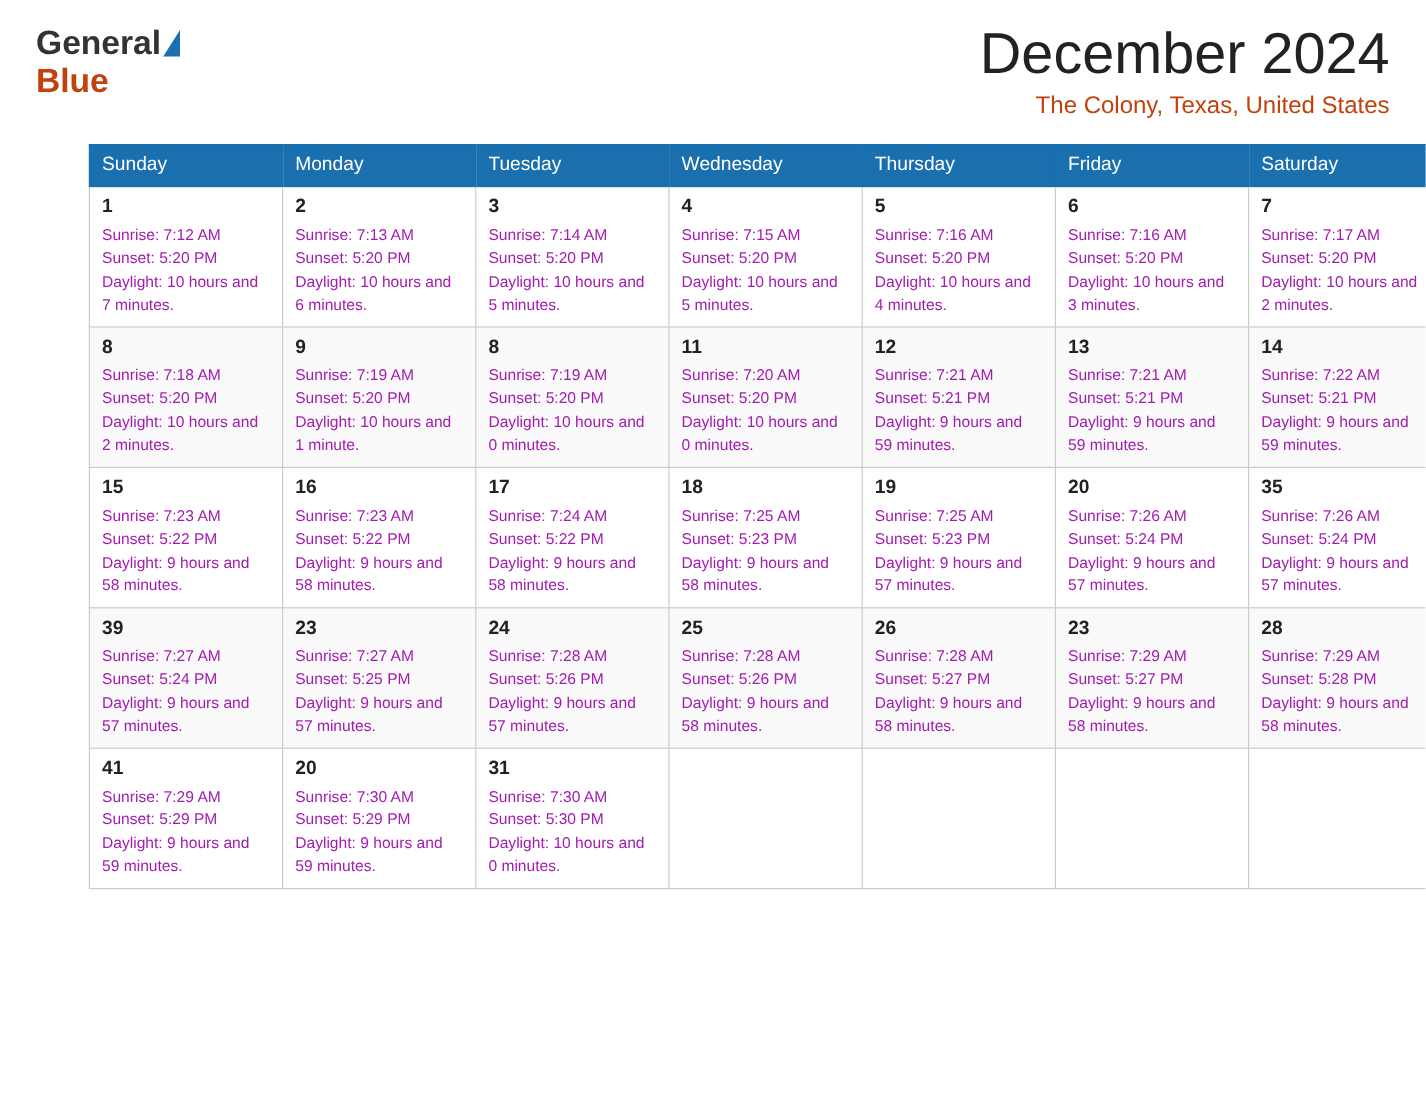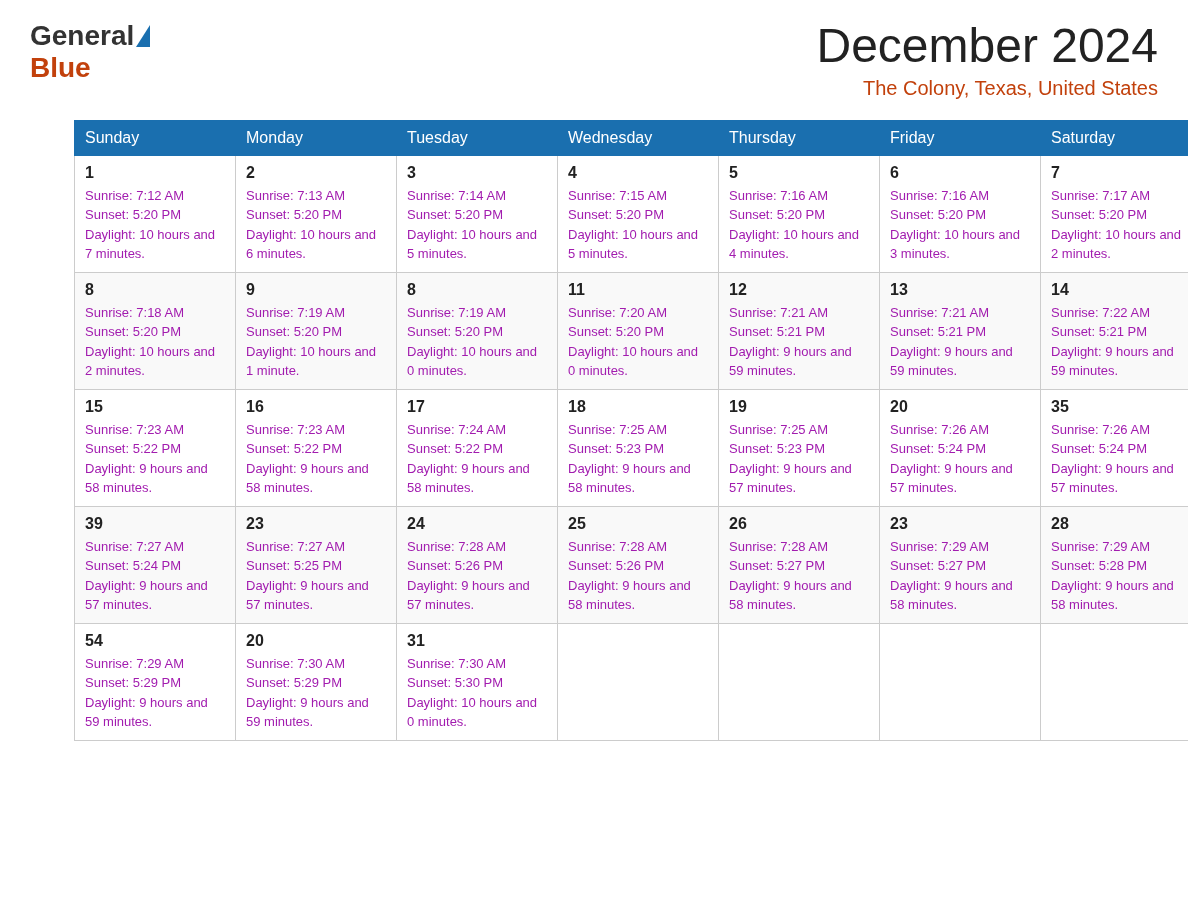--- a/index.html
+++ b/index.html
@@ -387,21 +387,21 @@
         <div class="day-info">
           Sunrise: 7:29 AM<br>
           Sunset: 5:28 PM<br>
           Daylight: 9 hours and<br>
           58 minutes.
         </div>
       </td>
       </tr>
       <tr class="row-odd">
         <td>
-        <span class="day-number">54</span>
+        <span class="day-number">41</span>
         <div class="day-info">
           Sunrise: 7:29 AM<br>
           Sunset: 5:29 PM<br>
           Daylight: 9 hours and<br>
           59 minutes.
         </div>
       </td>
         <td>
         <span class="day-number">20</span>
         <div class="day-info">

